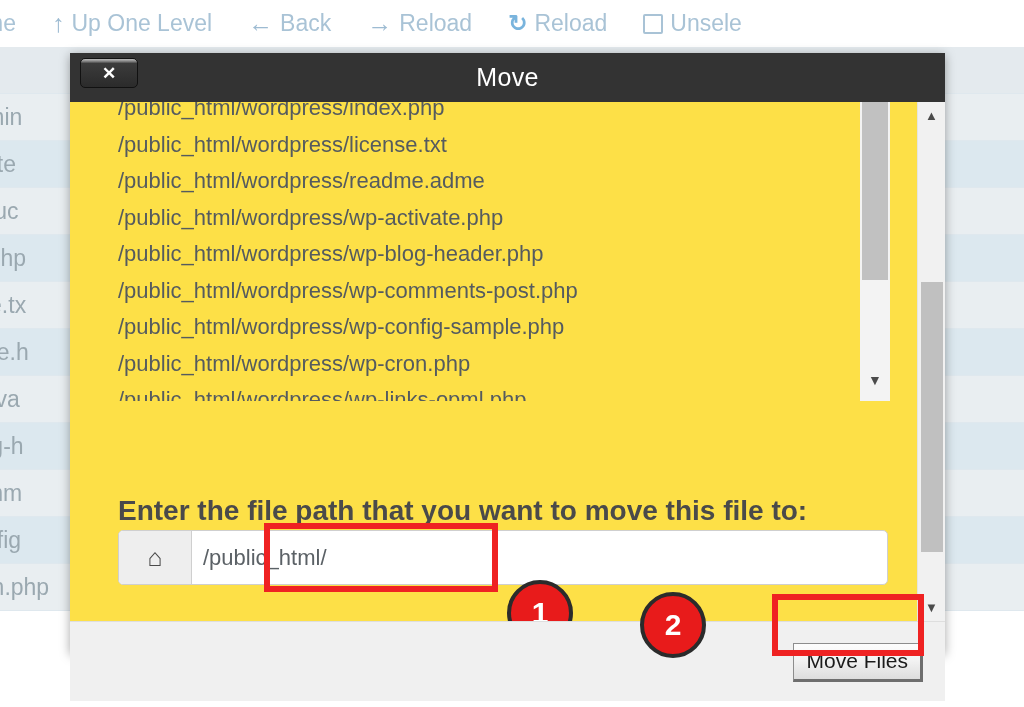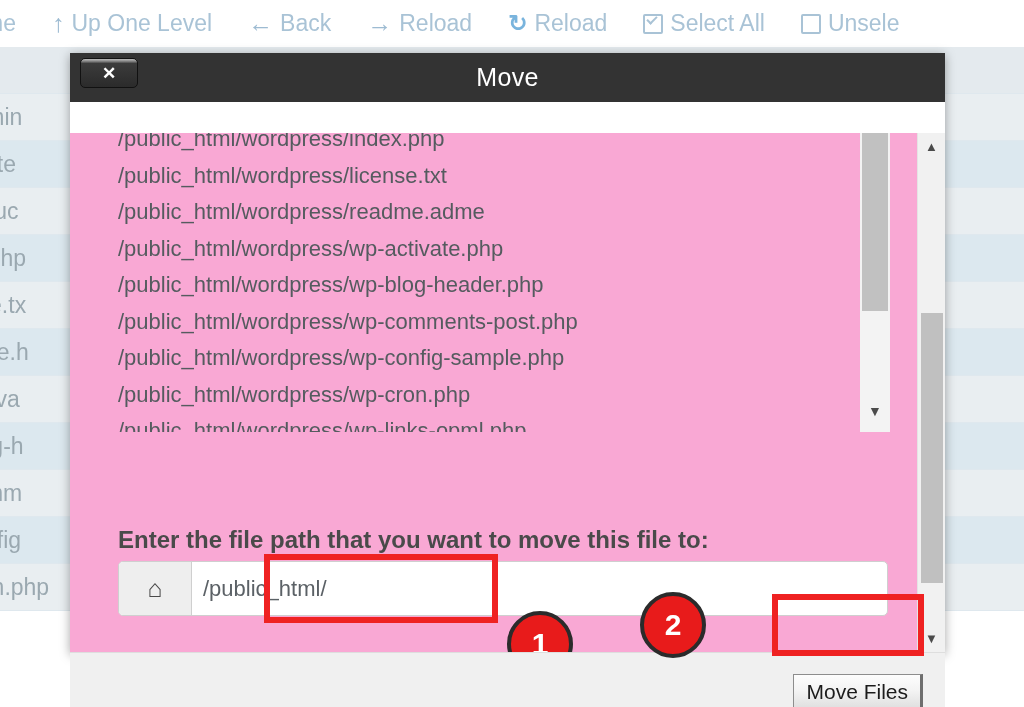--- a/index.html
+++ b/index.html
@@ -135,23 +135,22 @@
     justify-content: center;
     cursor: pointer;
     padding: 0;
     box-sizing: border-box;
   }
 
   #modal-body {
     position: relative;
     height: 519px;
     box-sizing: border-box;
-    background: #f9a8d4;
+    background: #fde047;
     overflow: hidden;
-    margin-top: 31px;
   }
 
   
   #modal-scroll {
     position: absolute;
     right: 0; top: 0;
     width: 27px;
     height: 519px;
     background: #f1f1f1;
     border-left: 1px solid #e4e4e4;
@@ -217,21 +216,21 @@
     position: absolute;
     left: 2px; top: 0px;
     width: 26px; height: 178px;
     background: #c1c1c1;
   }
 
   
   #path-label {
     position: absolute;
     left: 48px; top: 393px;
-    font-size: 24px;
+    font-size: 28px;
     font-weight: bold;
     color: #4a4a4a;
     white-space: nowrap;
   }
 
   
   #input-group {
     position: absolute;
     left: 48px; top: 428px;
     width: 770px;
@@ -360,24 +359,20 @@
     <div class="tb-item">
       <span class="tb-ico arrow">→</span>
       <span>Reload</span>
     </div>
 
     <div class="tb-item">
       <span class="tb-ico reload">↻</span>
       <span>Reload</span>
     </div>
 
-    <div class="tb-item">
-      <span class="tb-box checked"></span>
-      <span>Select All</span>
-    </div>
 
     <div class="tb-item">
       <span class="tb-box"></span>
       <span>Unsele</span>
     </div>
   </div>
 
   <div id="bg-table">
     <div class="bg-row head">
       <div class="bg-c-name">me</div>

